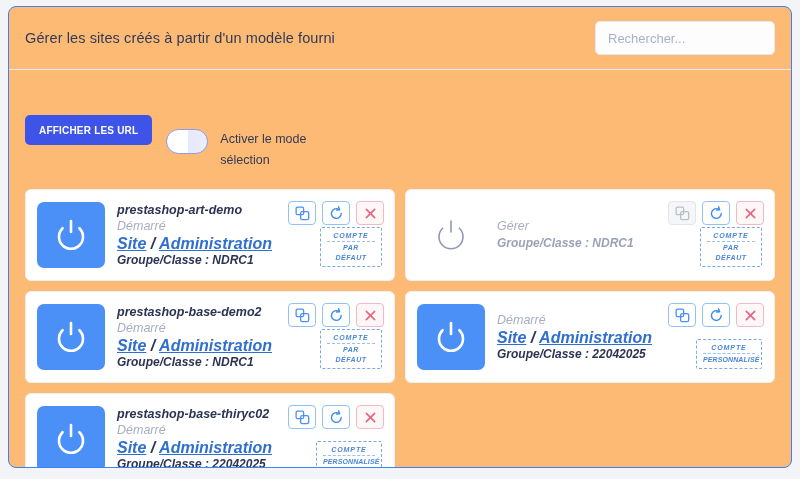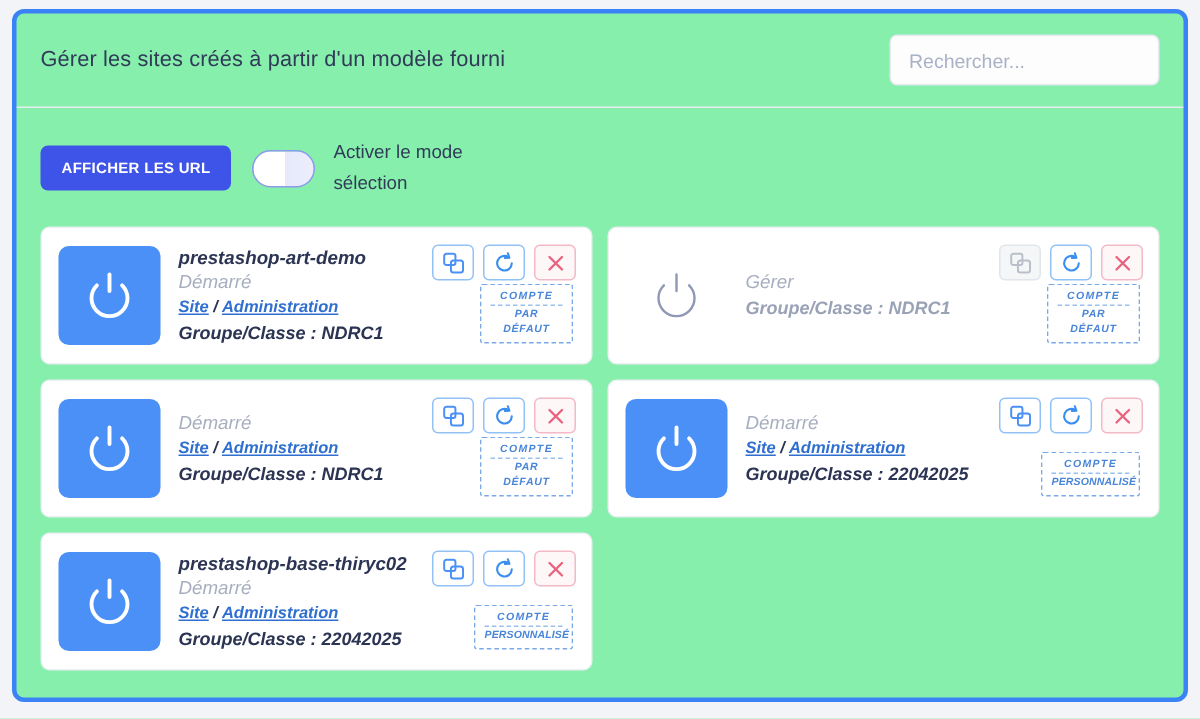--- a/index.html
+++ b/index.html
@@ -13,22 +13,22 @@
   }
 
   .page {
     width: 800px;
     height: 479px;
     background: #f2f4f7;
     padding: 6px 8px 10px 8px;
   }
 
   .panel {
-    background: #86efac;
-    border: 3px solid #3b82f6;
+    background: #fdba74;
+    border: 1px solid #3b82f6;
     border-radius: 8px;
     height: 462px;
     overflow: hidden;
   }
 
   
   .panel-header {
     height: 63px;
     border-bottom: 1px solid #e9ecf2;
     display: flex;
@@ -70,21 +70,21 @@
     border-radius: 5px;
     height: 30px;
     padding: 0 14px;
     font-size: 10px;
     font-weight: bold;
     letter-spacing: .2px;
     cursor: pointer;
     font-family: "Liberation Sans", sans-serif;
     white-space: nowrap;
   }
-  .switch-wrap { display: flex; align-items: center; gap: 12px; }
+  .switch-wrap { display: flex; gap: 12px; margin-top: 40px; }
   .switch {
     width: 42px;
     height: 25px;
     border-radius: 14px;
     border: 1px solid #8f9ceb;
     background: linear-gradient(to right, #ffffff 0%, #ffffff 52%, #e6e9fb 52%, #eceefc 100%);
     position: relative;
     cursor: pointer;
     flex: 0 0 auto;
   }
@@ -143,21 +143,21 @@
     line-height: 16px;
     white-space: nowrap;
   }
   .site-name.muted { color: #9aa2b6; }
   .site-state {
     font-size: 12.5px;
     color: #a7aebf;
     line-height: 17px;
   }
   .site-links {
-    font-size: 11px;
+    font-size: 16px;
     line-height: 17px;
     color: #2b3453;
     font-weight: bold;
   }
   .site-links a {
     color: #2f6fd0;
     text-decoration: underline;
     font-weight: bold;
   }
   .site-links .sep { color: #2b3453; font-weight: bold; }
@@ -338,20 +338,21 @@
         <div class="card">
           <div class="thumb on">
             <span>
               <svg width="44" height="44" viewBox="0 0 44 44">
                 <path d="M13.6 15.2 A12 12 0 1 0 30.4 15.2" fill="none" stroke="#ffffff" stroke-width="2.6" stroke-linecap="round"></path>
                 <line x1="22" y1="8" x2="22" y2="19" stroke="#ffffff" stroke-width="2.6" stroke-linecap="round"></line>
               </svg>
             </span>
           </div>
           <div class="info">
+            <div class="site-name">prestashop-base-demo2</div>
             <div class="site-state">Démarré</div>
             <div class="site-links"><a href="#">Site</a><span class="sep"> / </span><a href="#">Administration</a></div>
             <div class="site-group">Groupe/Classe : NDRC1</div>
           </div>
           <div class="actions">
             <div class="act blue">
               <span>
                 <svg width="15" height="15" viewBox="0 0 16 16">
                   <rect x="1.2" y="1.2" width="8" height="8" rx="1.6" fill="none" stroke="#4a90f7" stroke-width="1.4"></rect>
                   <rect x="6" y="6" width="8.6" height="8.6" rx="1.8" fill="none" stroke="#4a90f7" stroke-width="1.4"></rect>

